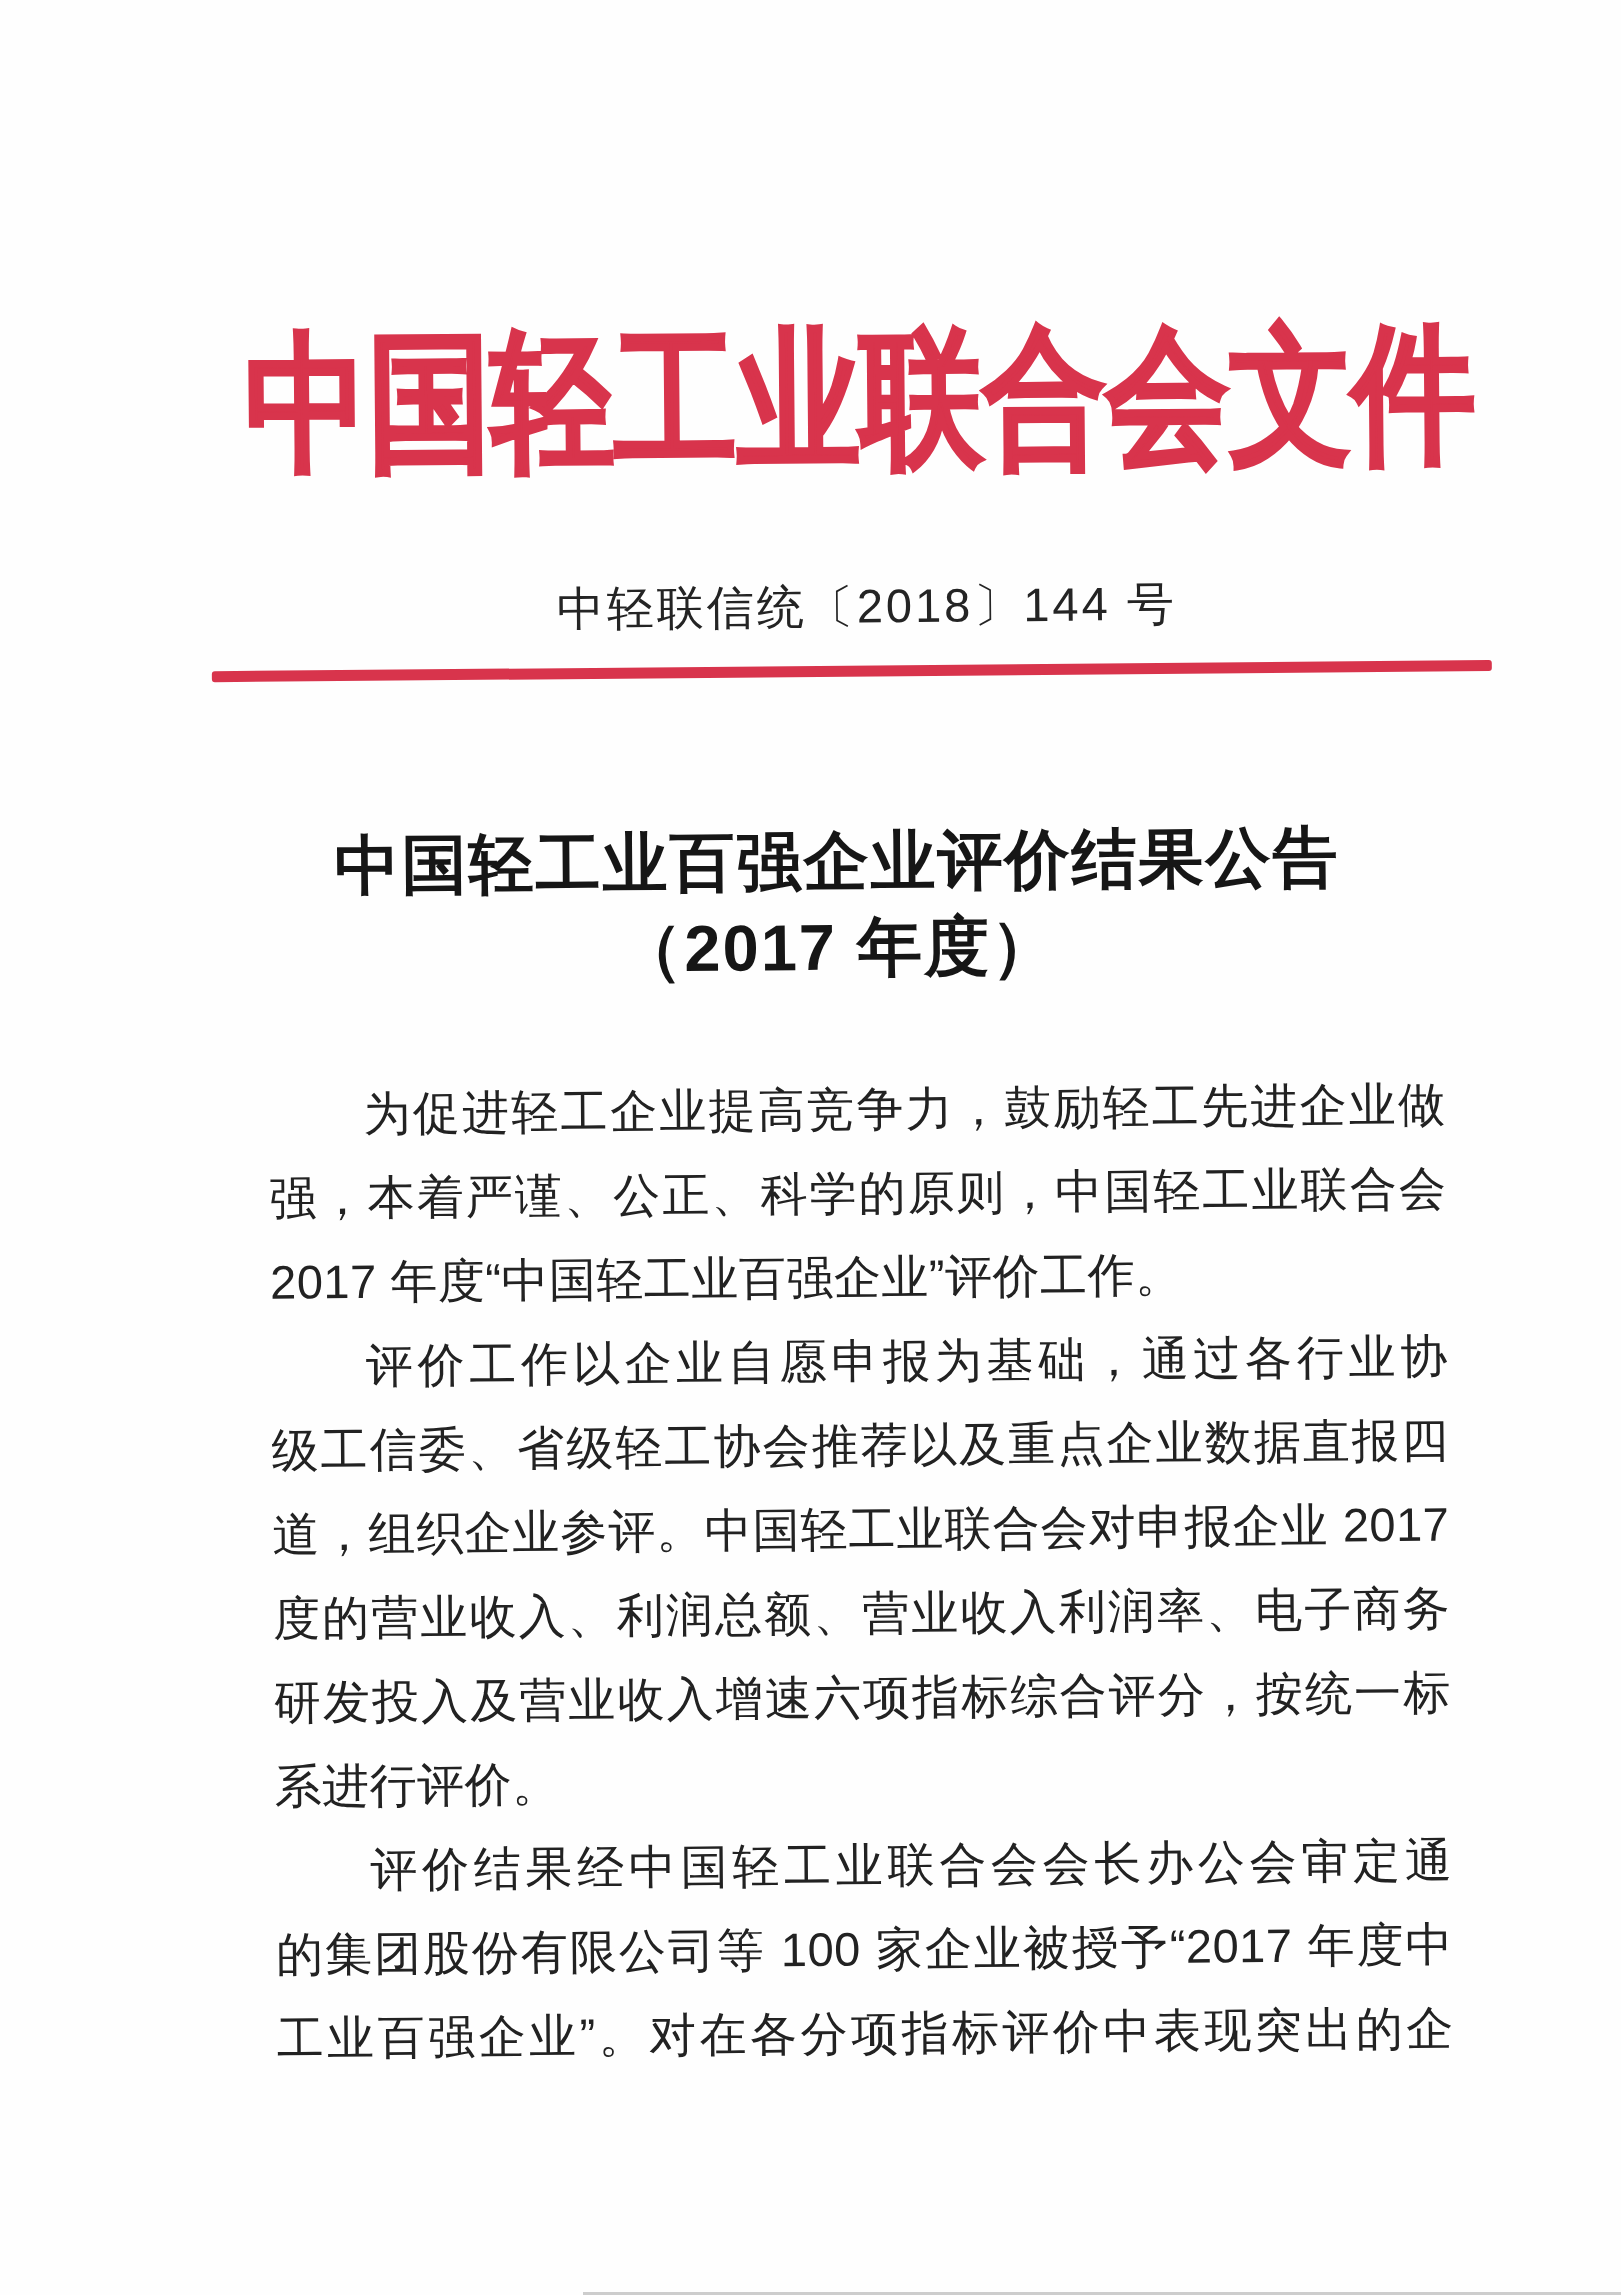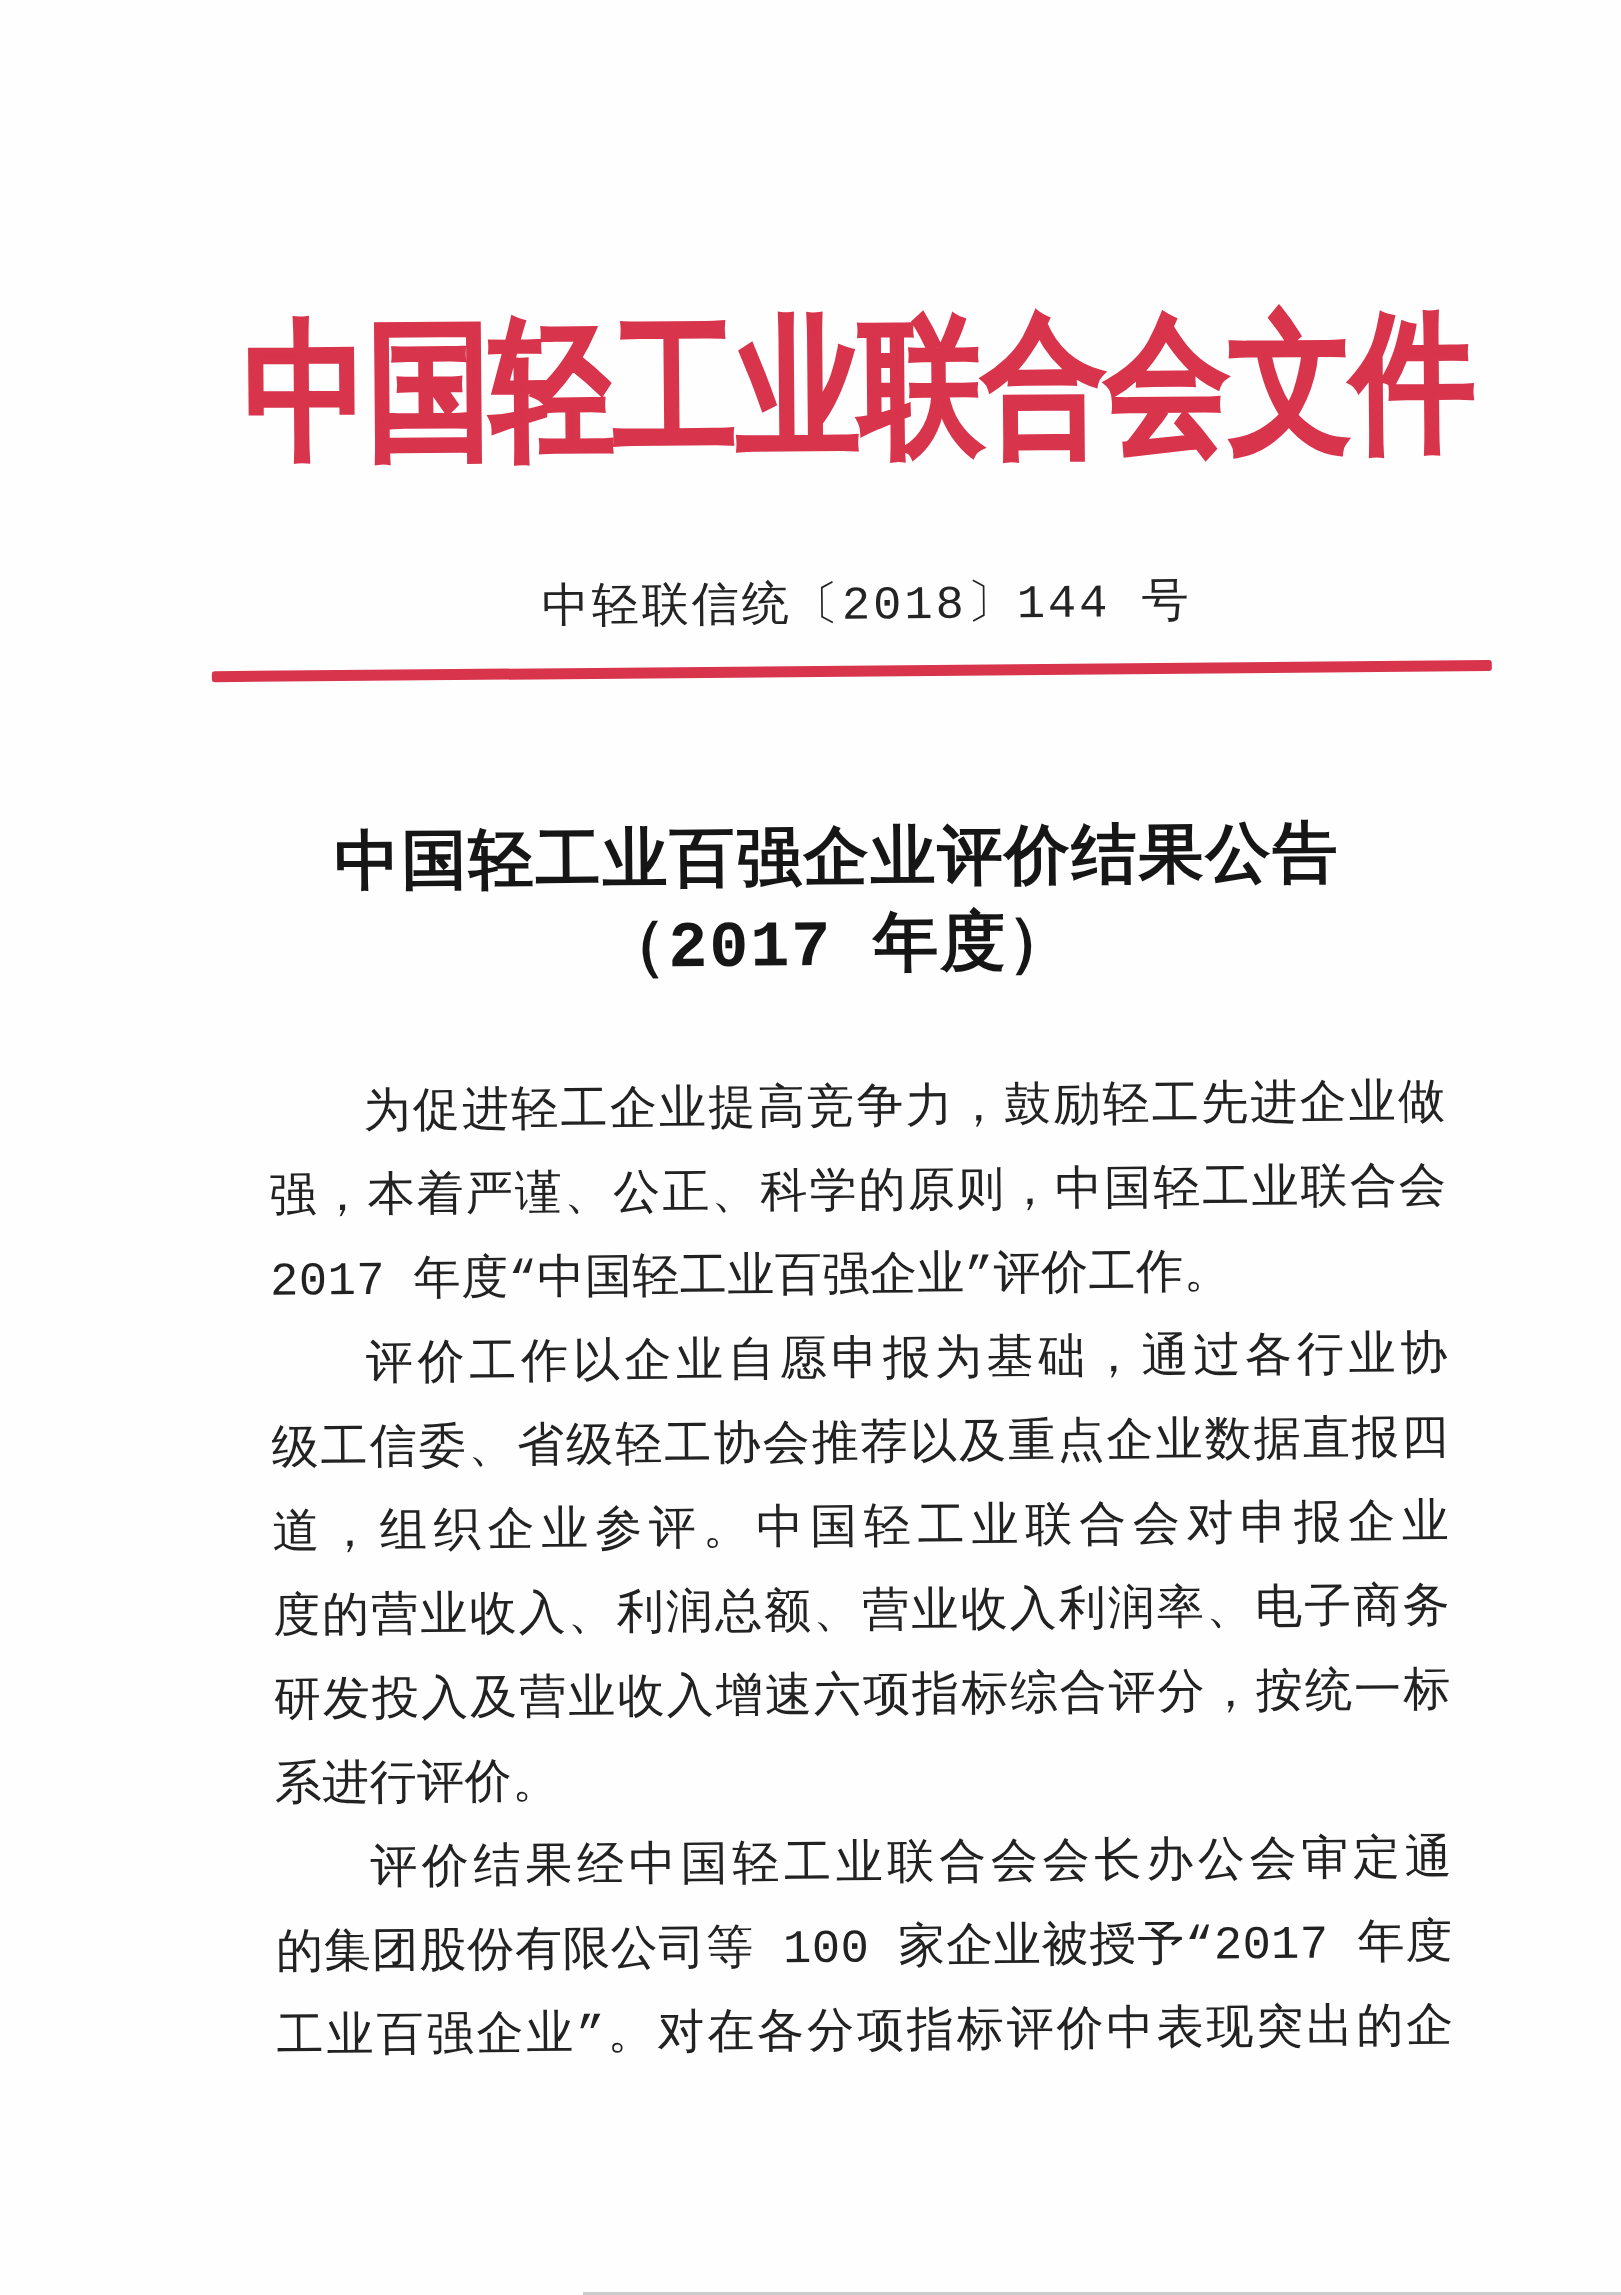--- a/index.html
+++ b/index.html
@@ -6,21 +6,21 @@
     margin: 0;
     padding: 0;
     background: #ffffff;
   }
   .page {
     position: relative;
     width: 1621px;
     height: 2295px;
     background: #fefefe;
     overflow: hidden;
-    font-family: Liberation Mono, monospace;
+    font-family: Liberation Sans, sans-serif;
   }
   
   .tilt {
     position: absolute;
     inset: 0;
     transform: rotate(-0.5deg);
     transform-origin: 50% 40%;
   }
   .org-title {
     position: absolute;

